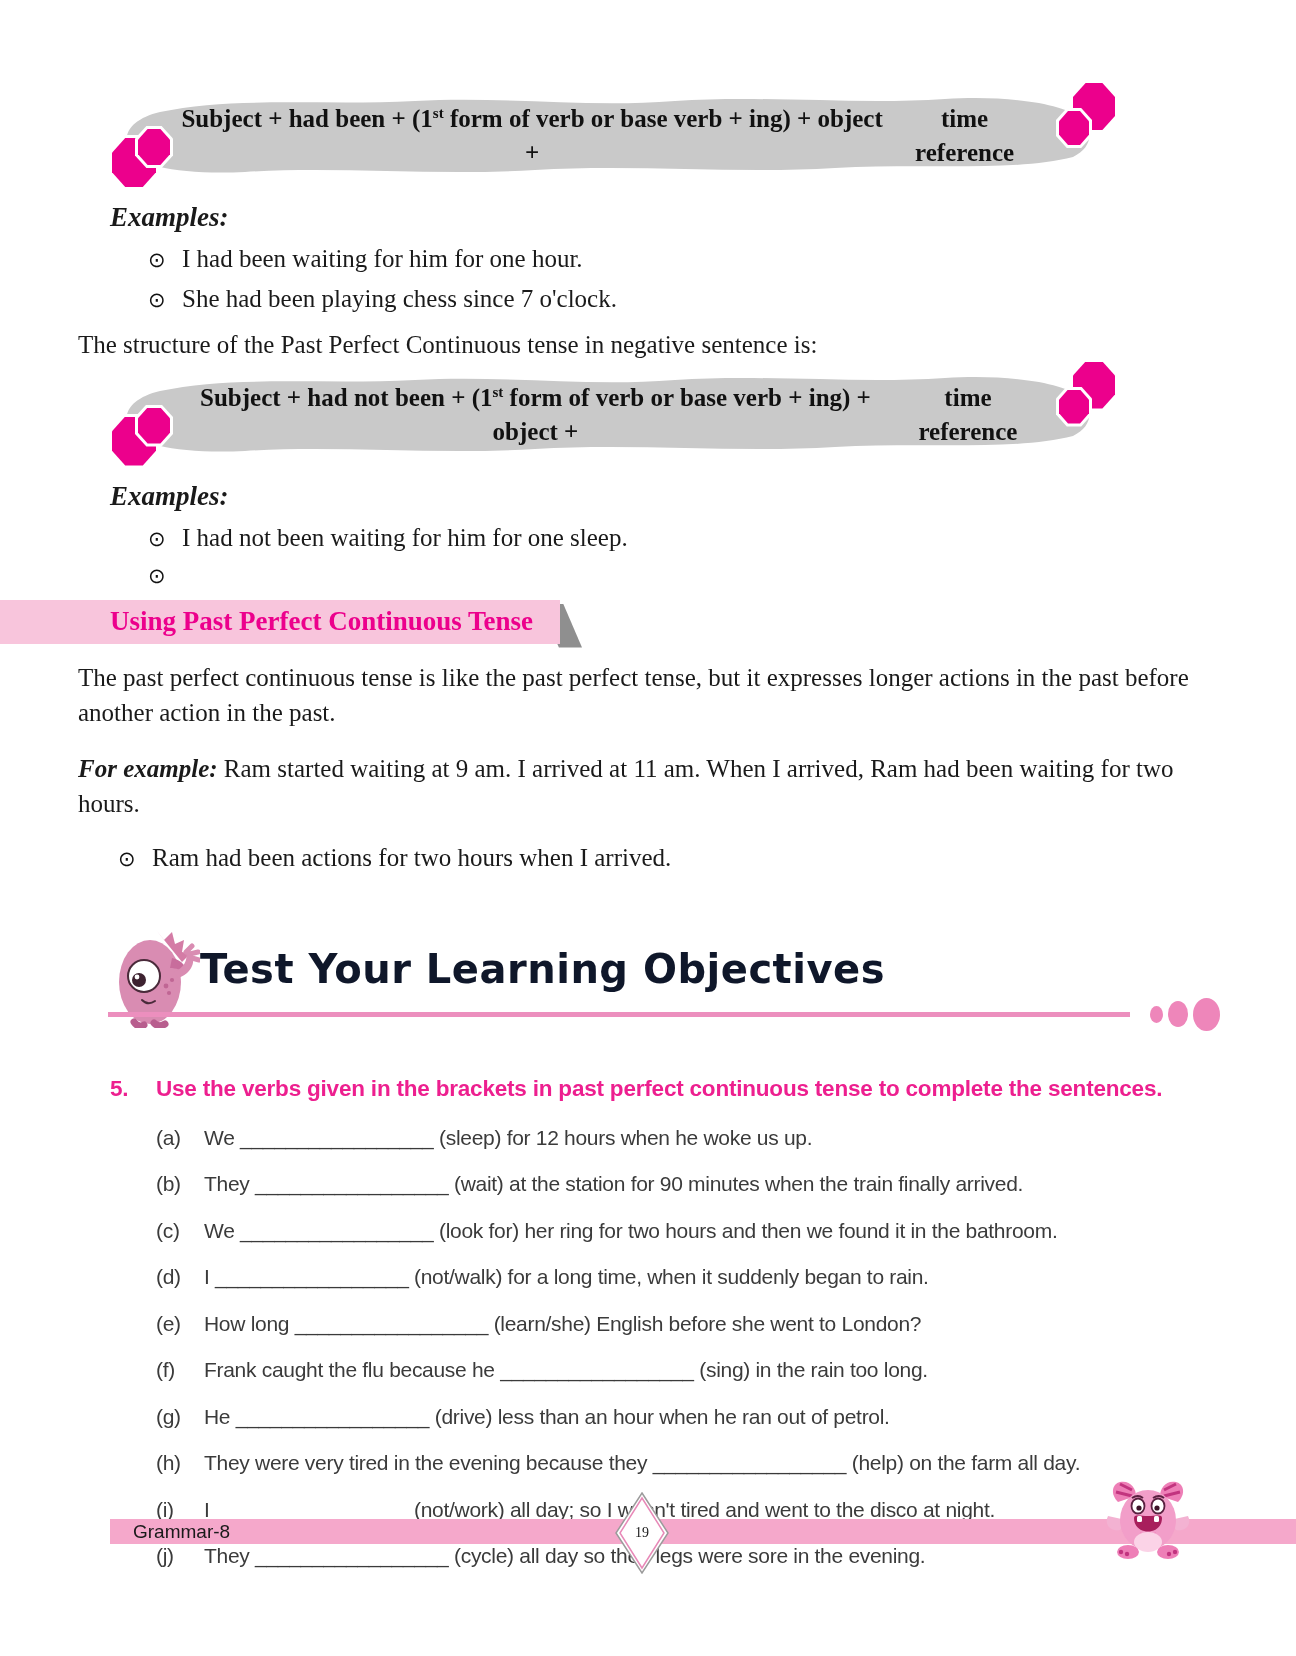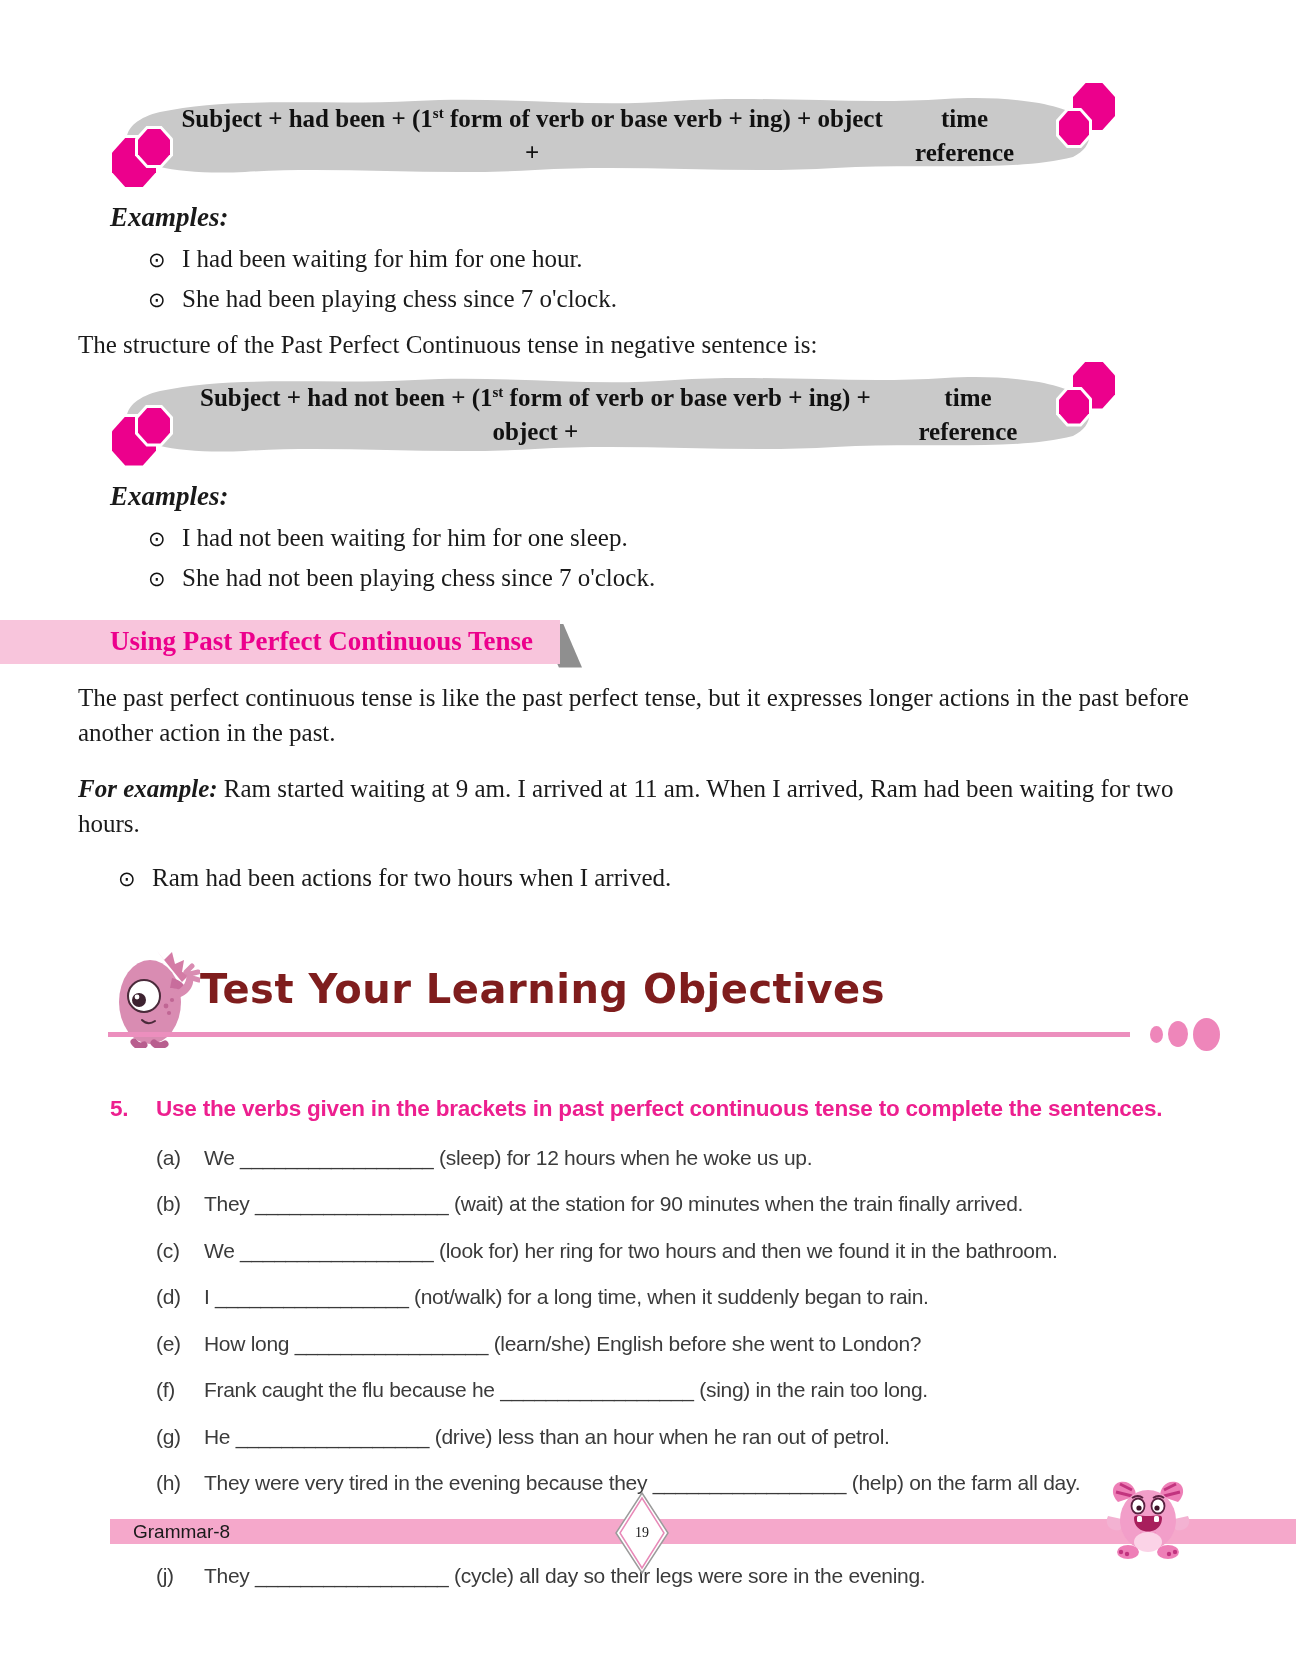--- a/index.html
+++ b/index.html
@@ -48,21 +48,21 @@
   .bullet-list { margin:10px 0 0 148px; list-style:none; }
   .bullet-row { display:flex; align-items:baseline; margin-top:12px; font-size:25px; }
   .bullet-glyph { width:34px; flex:none; font-size:21px; color:#111; }
   .para {
     margin:16px 100px 0 78px;
     font-size:25px; line-height:1.42;
   }
   .lead-bullet { display:flex; align-items:baseline; margin:22px 100px 0 118px; font-size:25px; }
 
   
-  .section-banner { position:relative; margin-top:28px; height:44px; width:600px;padding-left:16px; }
+  .section-banner { position:relative; margin-top:11px; height:44px; width:600px;padding-left:16px; }
   .section-banner .shadow {
     position:absolute; left:540px; top:4px; width:42px; height:44px;
     background:#8f8f8f;
     clip-path:polygon(0 0, 55% 0, 100% 100%, 45% 100%);
   }
   .section-banner .band {
     position:absolute; left:0; top:0; width:560px; height:44px;
     background:#f8c5dc;
   }
   .section-banner .band-title {
@@ -70,21 +70,21 @@
     font-size:27px; font-weight:bold; color:#ec008c;
   }
 
   
   .tylo { position:relative; margin-top:48px; height:130px; }
   .tylo-monster { position:absolute; left:112px; top:4px; }
   .tylo-title {
     position:absolute; left:200px; top:26px;
     font-family:"DejaVu Sans", sans-serif;
     font-weight:bold; font-size:40px; letter-spacing:0.5px;
-    color:#7f1d1d;
+    color:#0f172a;
   }
   .tylo-line {
     position:absolute; left:108px; right:166px; top:92px; height:5px;
     background:#ec8fbe;
   }
   .tylo-dots { position:absolute; right:76px; top:78px; display:flex; align-items:center; }
   .tylo-dots span { border-radius:50%; background:#ee86ba; margin-left:5px; }
   .tylo-dots .d1 { width:13px; height:17px; }
   .tylo-dots .d2 { width:20px; height:26px; }
   .tylo-dots .d3 { width:27px; height:33px; }
@@ -189,21 +189,20 @@
   </div>
 
   <div class="examples-label">Examples:</div>
   <ul class="bullet-list">
     <li class="bullet-row">
       <span class="bullet-glyph">⊙</span>
       <span>I had not been waiting for him for one sleep.</span>
     </li>
     <li class="bullet-row">
       <span class="bullet-glyph">⊙</span>
-      <span>She had not been playing chess since 7 o'clock.</span>
     </li>
   </ul>
 
   <div class="section-banner">
     <div class="shadow"></div>
     <div class="band"></div>
     <div class="band-title">Using Past Perfect Continuous Tense</div>
   </div>
 
   <div class="para">The past perfect continuous tense is like the past perfect tense, but it expresses longer actions in the past before another action in the past.</div>

